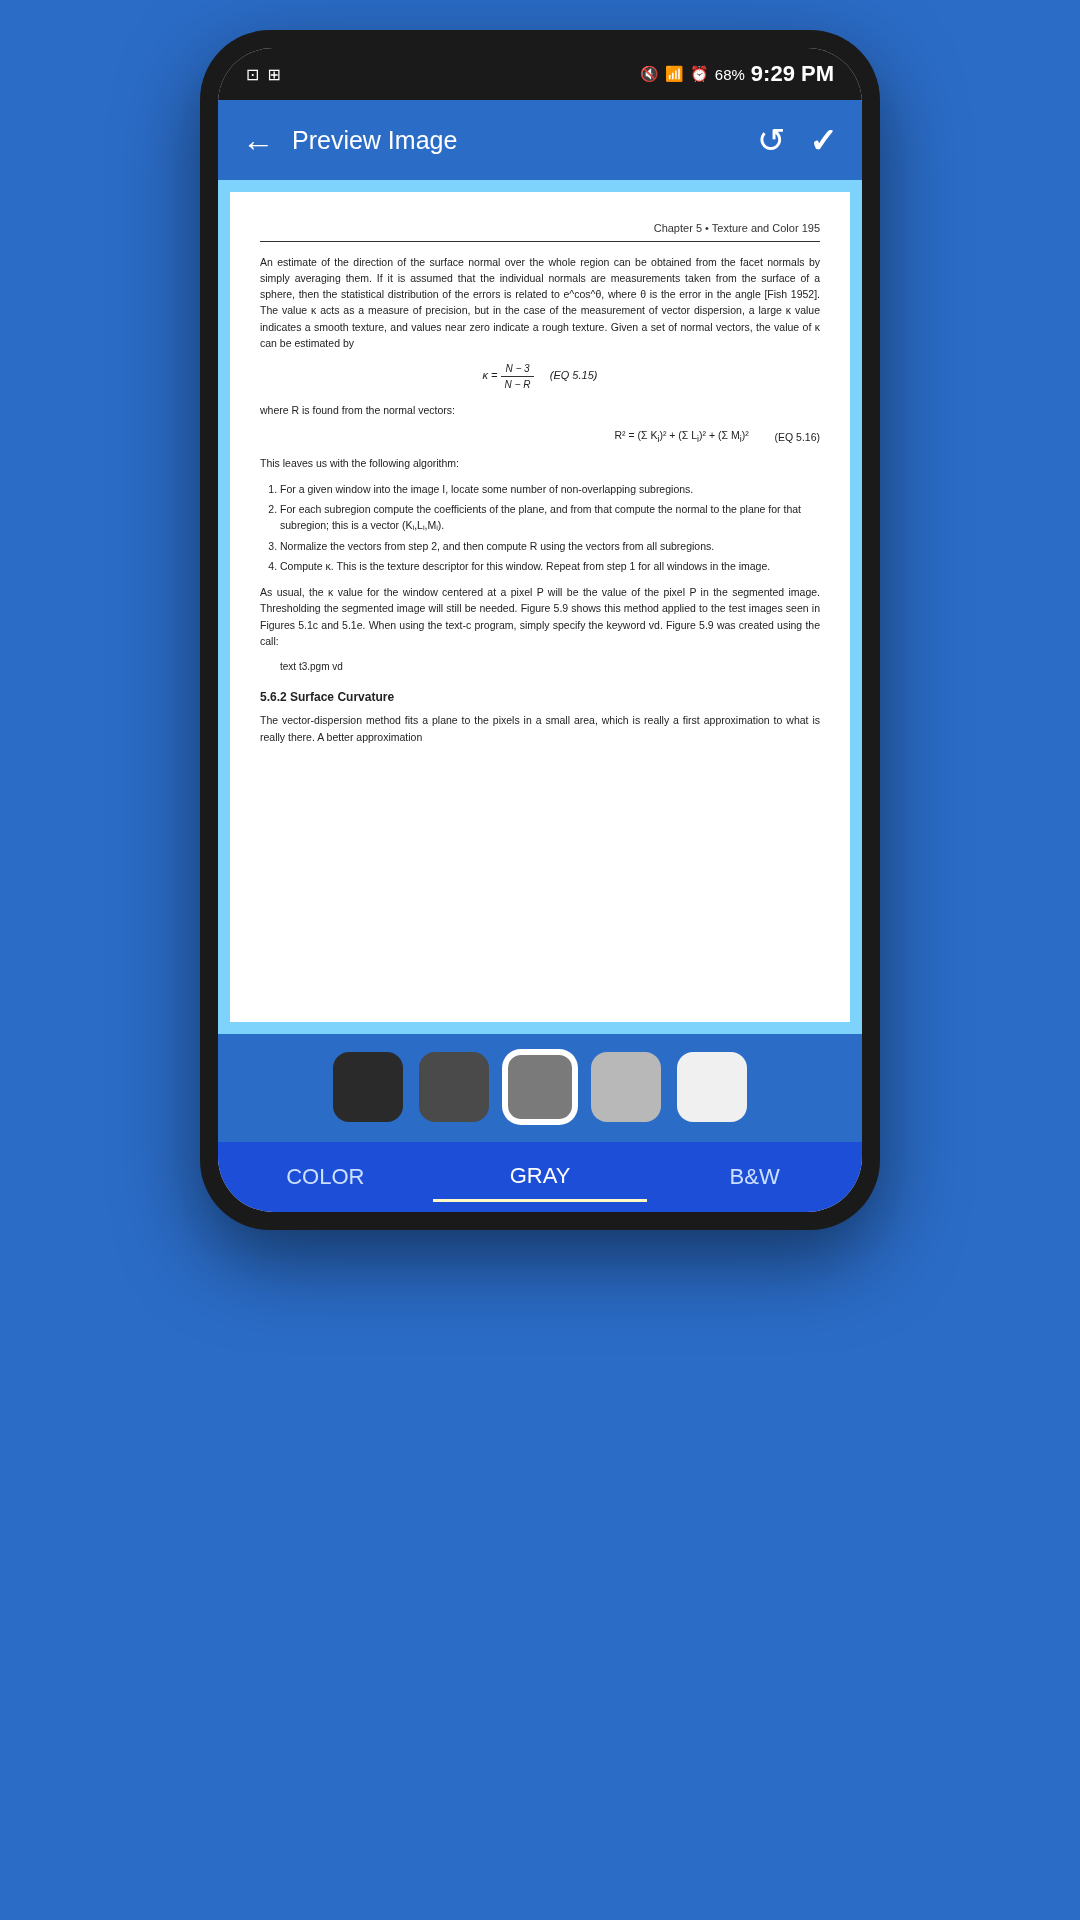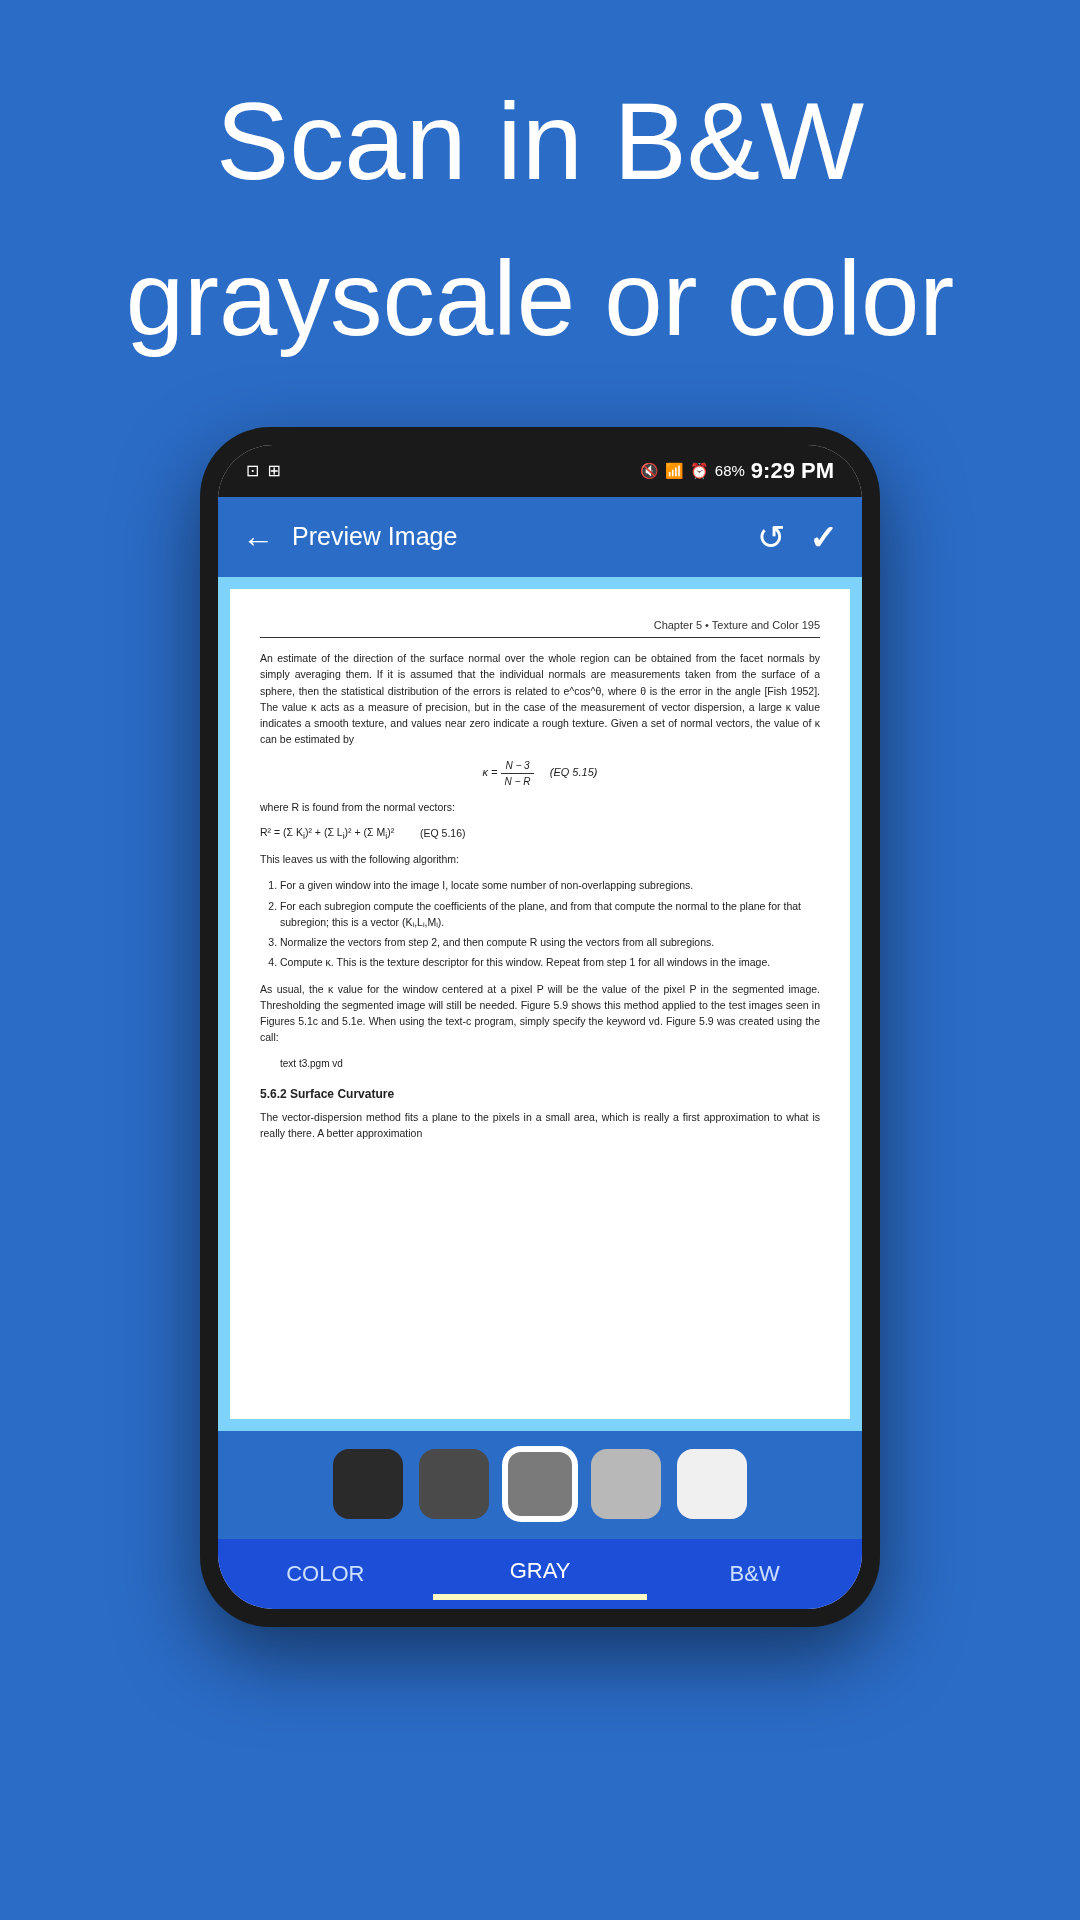--- a/index.html
+++ b/index.html
@@ -267,32 +267,28 @@
       text-align: center;
       color: #cce0ff;
       font-size: 22px;
       font-weight: 500;
       cursor: pointer;
       padding: 10px 0;
     }
 
     .tab-item.active {
       color: #ffffff;
-      border-bottom: 6px solid #fef9c3;
+      border-bottom: 3px solid #fef9c3;
     }
   </style>
 </head>
 <body>
 
 <div style="width:1080px;height:1920px;background:#2b6cc7;position:relative;overflow:hidden;">
 
-  <div class="header-text">
-    <div class="headline">Scan in B&amp;W</div>
-    <div class="subheadline">grayscale or color</div>
-  </div>
 
   <div class="phone-container">
     <div class="phone-frame">
       <div class="phone-notch"></div>
 
       <div class="phone-screen">
 
         <div class="status-bar">
           <div class="status-left">
             <span class="status-icon" style="font-size:16px;">⊡</span>
@@ -325,21 +321,21 @@
             <div class="doc-equation">
               κ = <span style="display:inline-flex;flex-direction:column;align-items:center;font-size:10px;vertical-align:middle;">
                 <span style="border-bottom:1px solid #333;padding:0 4px;">N − 3</span>
                 <span style="padding:0 4px;">N − R</span>
               </span>
               &nbsp;&nbsp;&nbsp;&nbsp;(EQ 5.15)
             </div>
 
             <p class="doc-paragraph">where R is found from the normal vectors:</p>
 
-            <div class="doc-equation-line" style="font-size:10.5px;justify-content:flex-start;margin:8px 0;">
+            <div class="doc-equation-line" style="font-size:10.5px;justify-content:flex-end;margin:8px 0;">
               <span>R² = (Σ K<sub>i</sub>)² + (Σ L<sub>i</sub>)² + (Σ M<sub>i</sub>)²</span>
               <span>&nbsp;&nbsp;(EQ 5.16)</span>
             </div>
 
             <p class="doc-paragraph">This leaves us with the following algorithm:</p>
 
             <ol class="doc-list">
               <li>For a given window into the image I, locate some number of non-overlapping subregions.</li>
               <li>For each subregion compute the coefficients of the plane, and from that compute the normal to the plane for that subregion; this is a vector (Kᵢ,Lᵢ,Mᵢ).</li>
               <li>Normalize the vectors from step 2, and then compute R using the vectors from all subregions.</li>

